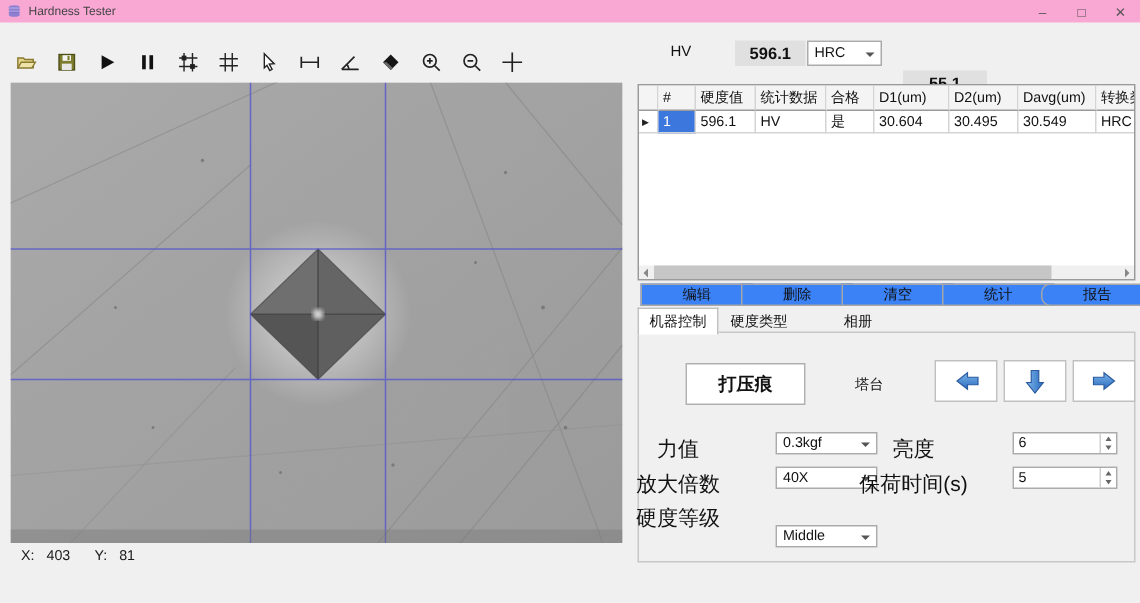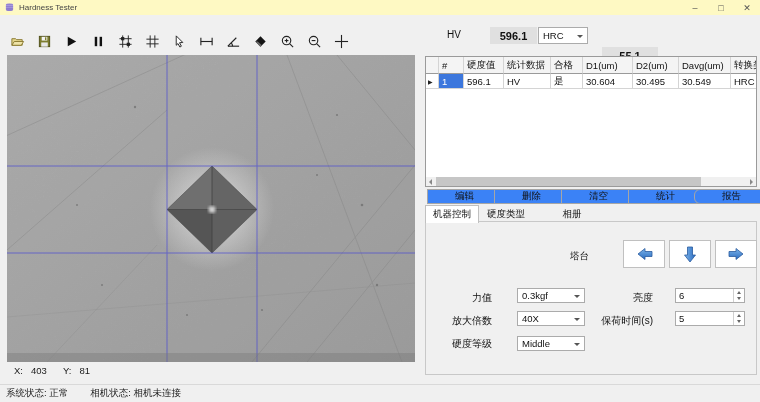--- a/index.html
+++ b/index.html
@@ -1,19 +1,19 @@
 <!DOCTYPE html>
 <html><head>
 <meta charset="utf-8">
 <style>
   * { margin:0; padding:0; box-sizing:border-box; }
   html,body { width:760px; height:402px; font-family:"Liberation Sans", sans-serif; background:#f0f0f0; overflow:hidden; }
   .window { position:absolute; left:0; top:0; width:760px; height:402px; background:#f0f0f0; }
 
-  .titlebar { position:absolute; left:0; top:0; width:760px; height:15px; background:#fef9c3; display:flex; align-items:center; }
+  .titlebar { position:absolute; left:0; top:0; width:760px; height:15px; background:#f9a8d4; display:flex; align-items:center; }
   .app-icon { width:9px; height:9px; margin-left:5px; }
   .title-text { font-size:8px; color:#444; margin-left:5px; }
   .win-controls { position:absolute; right:0; top:0; height:15px; display:flex; }
   .win-btn { width:26px; height:15px; font-size:9px; color:#555; display:flex; align-items:center; justify-content:center; }
 
   .menubar { position:absolute; left:0; top:15px; width:760px; height:14px; background:#f7f7f7; display:flex; align-items:center; }
   .menu-item { font-size:9.5px; color:#1a1a1a; padding:0 10px; }
 
   .toolbar { position:absolute; left:0; top:30px; width:760px; height:23px; background:#f0f0f0; display:flex; align-items:center; padding-left:4px; }
   .tool-slot { width:27px; height:20px; display:flex; align-items:center; justify-content:center; }
@@ -67,21 +67,21 @@
   
   .tab { position:absolute; top:206px; height:16px; font-size:9.5px; color:#111; display:flex; align-items:center; justify-content:center; }
   .tab-active { background:#fff; border:1px solid #c0c0c0; border-bottom:none; top:205px; height:18px; z-index:2; }
   .panel { position:absolute; left:425px; top:221px; width:332px; height:154px; border:1px solid #c8c8c8; background:#f0f0f0; }
 
   .indent-btn { position:absolute; left:457px; top:242px; width:80px; height:28px; background:#fff; border:1px solid #b0b0b0; font-size:12px; font-weight:bold; color:#111; display:flex; align-items:center; justify-content:center; z-index:3; }
   .turret-label { position:absolute; left:570px; top:250px; font-size:9.5px; color:#111; z-index:3; }
   .arrow-btn { position:absolute; top:240px; width:42px; height:28px; background:#fff; border:1px solid #c0c0c0; display:flex; align-items:center; justify-content:center; z-index:3; }
   .ab1 { left:623px; } .ab2 { left:669px; } .ab3 { left:715px; }
 
-  .form-label { position:absolute; font-size:10px; color:#111; text-align:right; z-index:3; }
+  .form-label { position:absolute; font-size:14px; color:#111; text-align:center; z-index:3; }
   .fl1 { left:412px; width:80px; }
   .fl2 { left:565px; width:88px; }
   .f-combo { width:68px; height:15px; left:517px; z-index:3; }
   .spinner { position:absolute; left:675px; width:70px; height:15px; background:#fff; border:1px solid #ababab; font-size:9.5px; color:#111; display:flex; align-items:center; padding-left:3px; z-index:3; }
   .spin-btns { position:absolute; right:0; top:0; width:11px; height:13px; border-left:1px solid #d0d0d0; display:flex; flex-direction:column; align-items:center; justify-content:space-around; }
   .sp-up { width:0; height:0; border-left:2.5px solid transparent; border-right:2.5px solid transparent; border-bottom:3px solid #666; }
   .sp-dn { width:0; height:0; border-left:2.5px solid transparent; border-right:2.5px solid transparent; border-top:3px solid #666; }
 </style>
 </head>
 <body>
@@ -318,20 +318,21 @@
   <div class="act-btn" style="left:561px;">清空</div>
   <div class="act-btn" style="left:628px;">统计</div>
   <div class="act-btn" style="left:694px;border-radius:6px;">报告</div>
 
   <div class="tab tab-active" style="left:425px; width:54px;">机器控制</div>
   <div class="tab" style="left:481px; width:50px;">硬度类型</div>
   <div class="tab" style="left:557px; width:30px;font-family:Liberation Serif, serif;">相册</div>
 
   <div class="panel"></div>
 
+  <div class="indent-btn">打压痕</div>
   <span class="turret-label">塔台</span>
 
   <div class="arrow-btn ab1">
     <svg width="17" height="14" viewBox="0 0 17 14">
       <defs>
           <linearGradient id="bl1" x1="0" y1="0" x2="0" y2="1">
             <stop offset="0" stop-color="#7cb4ea"></stop>
             <stop offset="1" stop-color="#2a6bbf"></stop>
           </linearGradient>
         </defs>
@@ -383,23 +384,19 @@
   <span class="form-label fl2" style="top:314px;">保荷时间(s)</span>
   <div class="spinner" style="top:311px;">
     <span>5</span>
     <span class="spin-btns">
         <span class="sp-up"></span>
         <span class="sp-dn"></span>
       </span>
   </div>
 
   <span class="form-label fl1" style="top:337px;">硬度等级</span>
-  <div class="combo f-combo" style="top:336px;">
+  <div class="combo f-combo" style="top:350px;">
     <span>Middle</span>
     <span class="arrow"></span>
   </div>
 
-  <div class="statusbar">
-    <span>系统状态: 正常</span>
-    <span>相机状态: 相机未连接</span>
-  </div>
 
 </div>
 
 </body></html>

